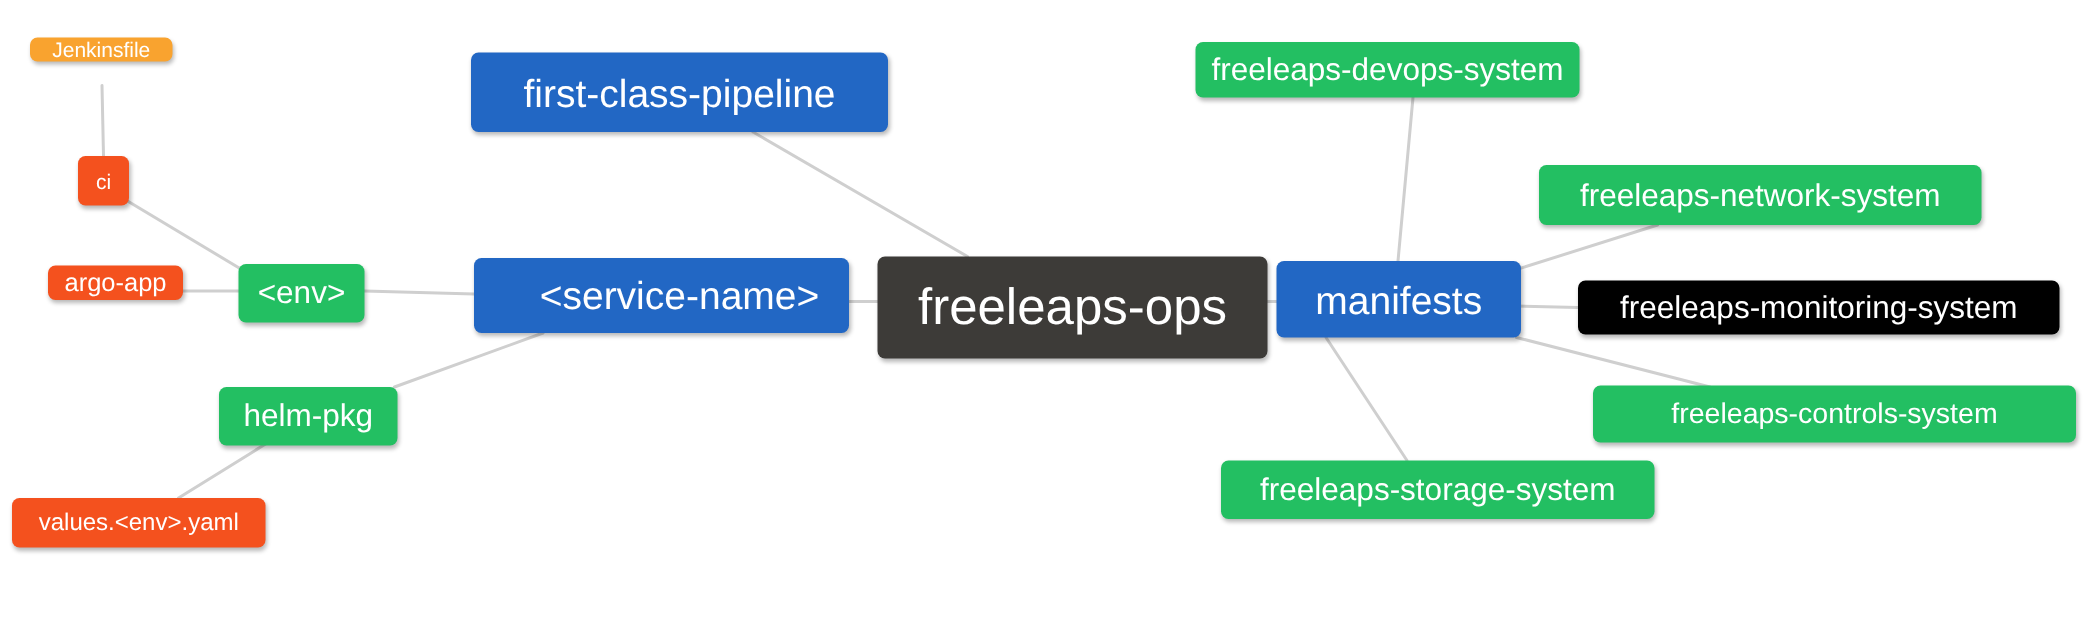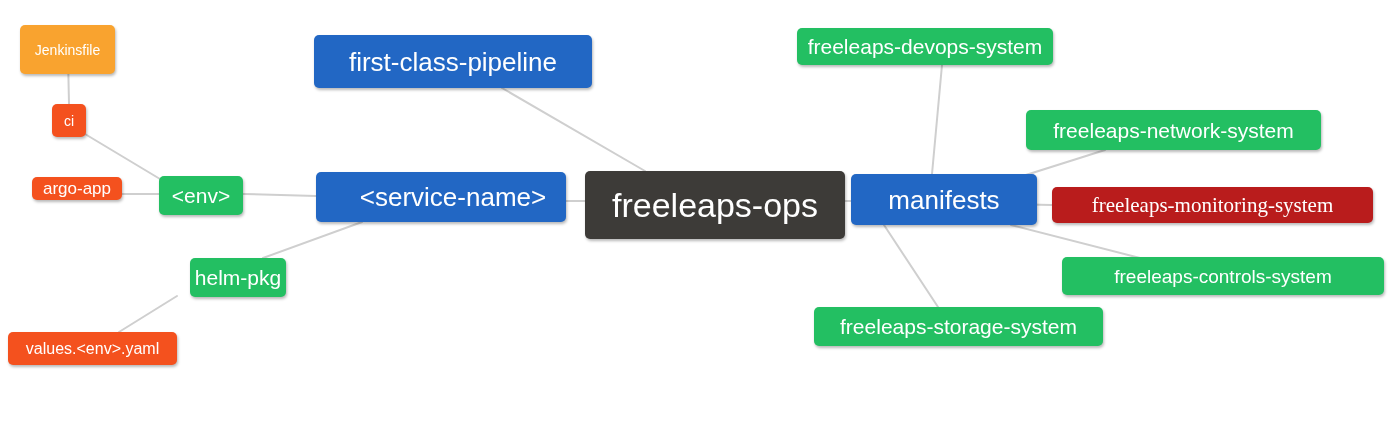--- a/index.html
+++ b/index.html
@@ -59,26 +59,26 @@
       <line x1="932" y1="174" x2="942" y2="65" stroke="#cfcfcf"></line>
       <line x1="1010" y1="180" x2="1105" y2="150" stroke="#cfcfcf"></line>
       <line x1="1010" y1="204" x2="1052" y2="205" stroke="#cfcfcf"></line>
       <line x1="1011" y1="225" x2="1140" y2="258" stroke="#cfcfcf"></line>
       <line x1="884" y1="225" x2="938" y2="307" stroke="#cfcfcf"></line>
     </svg>
   <div id="node-layer">
       <div class="node" style="left: 585px; top: 171px; width: 260px; height: 68px; background: rgb(61, 59, 56); font-size: 34px; color: rgb(255, 255, 255);">freeleaps-ops</div>
       <div class="node" style="left: 314px; top: 35px; width: 278px; height: 53px; background: rgb(34, 103, 196); font-size: 26px; color: rgb(255, 255, 255);">first-class-pipeline</div>
       <div class="node" style="left: 316px; top: 172px; width: 250px; height: 50px; background: rgb(34, 103, 196); font-size: 26px; color: rgb(255, 255, 255); padding-left: 24px;">&lt;service-name&gt;</div>
-      <div class="node" style="left: 851px; top: 174px; width: 186px; height: 51px; background: rgb(34, 103, 196); font-size: 26px; color: rgb(255, 255, 255);">manifests</div>
+      <div class="node" style="left: 851px; top: 174px; width: 163px; height: 51px; background: rgb(34, 103, 196); font-size: 26px; color: rgb(255, 255, 255);">manifests</div>
       <div class="node" style="left: 159px; top: 176px; width: 84px; height: 39px; background: rgb(35, 191, 98); font-size: 21px; color: rgb(255, 255, 255); text-align: right;">&lt;env&gt;</div>
-      <div class="node" style="left: 146px; top: 258px; width: 96px; height: 39px; background: rgb(35, 191, 98); font-size: 21px; color: rgb(255, 255, 255); margin-left: 44px;">helm-pkg</div>
+      <div class="node" style="left: 146px; top: 258px; width: 119px; height: 39px; background: rgb(35, 191, 98); font-size: 21px; color: rgb(255, 255, 255);">helm-pkg</div>
       <div class="node" style="left: 32px; top: 177px; width: 90px; height: 23px; background: rgb(244, 81, 30); font-size: 17px; color: rgb(255, 255, 255);">argo-app</div>
       <div class="node" style="left: 8px; top: 332px; width: 169px; height: 33px; background: rgb(244, 81, 30); font-size: 16px; color: rgb(255, 255, 255);">values.&lt;env&gt;.yaml</div>
       <div class="node" style="left: 52px; top: 104px; width: 34px; height: 33px; background: rgb(244, 81, 30); font-size: 14px; color: rgb(255, 255, 255);">ci</div>
-      <div class="node" style="left: 20px; top: 25px; width: 95px; height: 49px; background: rgb(249, 163, 47); font-size: 14px; color: rgb(255, 255, 255);">Jenkinsfile</div>
+      <div class="node" style="left: 20px; top: 25px; width: 95px; height: 16px; background: rgb(249, 163, 47); font-size: 14px; color: rgb(255, 255, 255);">Jenkinsfile</div>
       <div class="node" style="left: 797px; top: 28px; width: 256px; height: 37px; background: rgb(35, 191, 98); font-size: 21px; color: rgb(255, 255, 255);">freeleaps-devops-system</div>
       <div class="node" style="left: 1026px; top: 110px; width: 295px; height: 40px; background: rgb(35, 191, 98); font-size: 21px; color: rgb(255, 255, 255);">freeleaps-network-system</div>
-      <div class="node" style="left: 1052px; top: 187px; width: 321px; height: 36px; background: #b91c1c; font-size: 21px; color: rgb(255, 255, 255); font-family: Liberation Serif, serif;">freeleaps-monitoring-system</div>
+      <div class="node" style="left: 1052px; top: 187px; width: 321px; height: 36px; background: #000000; font-size: 21px; color: rgb(255, 255, 255);">freeleaps-monitoring-system</div>
       <div class="node" style="left: 1062px; top: 257px; width: 322px; height: 38px; background: rgb(35, 191, 98); font-size: 19px; color: rgb(255, 255, 255);">freeleaps-controls-system</div>
       <div class="node" style="left: 814px; top: 307px; width: 289px; height: 39px; background: rgb(35, 191, 98); font-size: 21px; color: rgb(255, 255, 255);">freeleaps-storage-system</div>
     </div>
 </div>
 
 </body></html>

